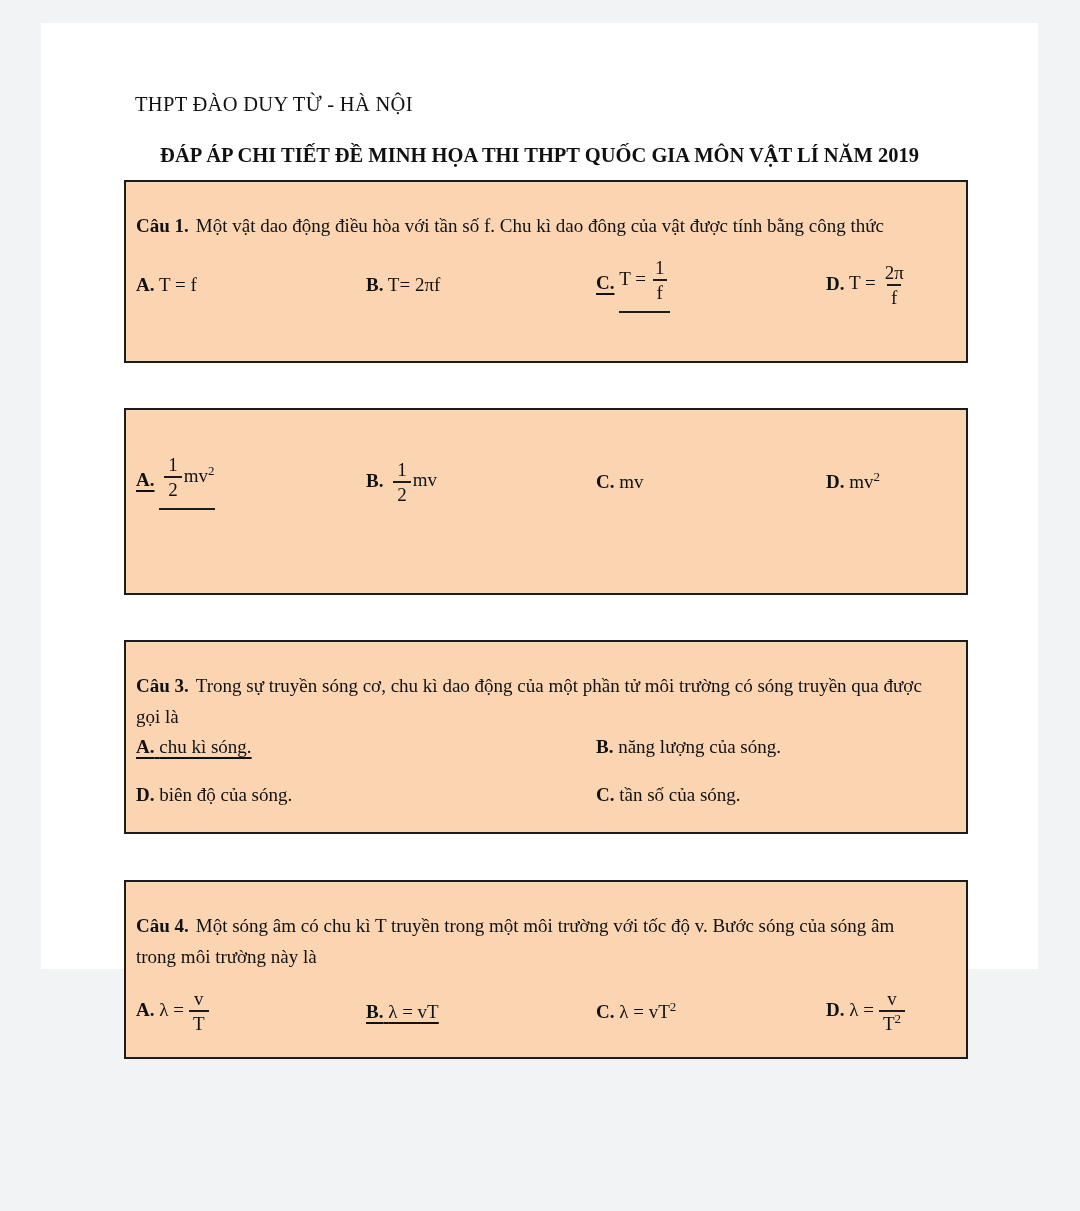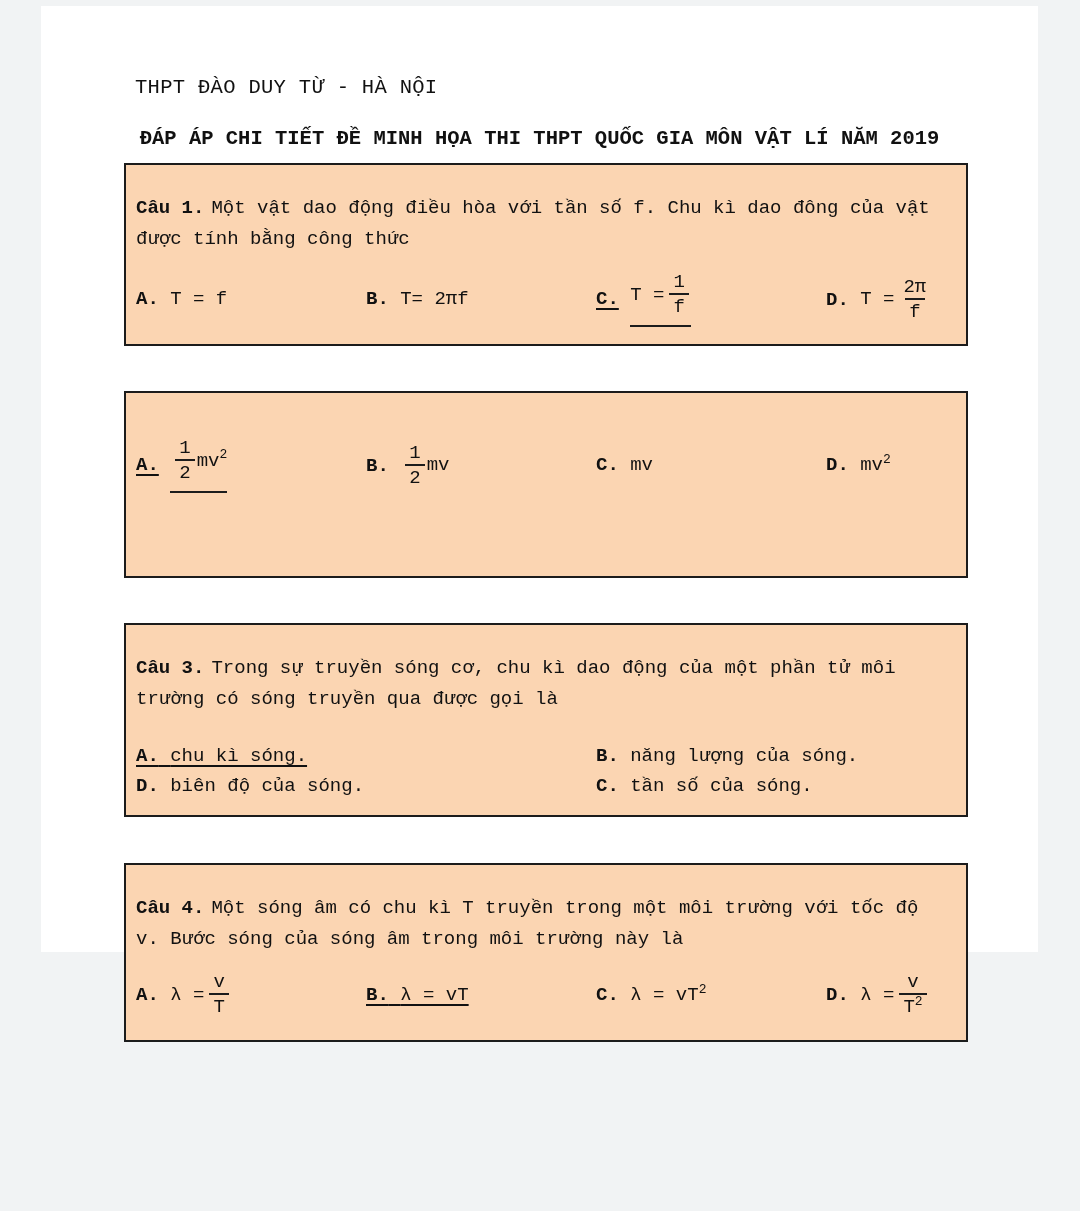--- a/index.html
+++ b/index.html
@@ -4,23 +4,22 @@
 <style>
   html,body{margin:0;padding:0}
   body{
     width:1080px;height:1211px;
     background:var(--canvas-bg,#f1f3f4);
     font-family:"Liberation Serif", serif;
     color:var(--text,#111);
     position:relative;overflow:hidden;
   }
   .page{
-    position:absolute;left:41px;top:6px;width:997px;height:946px;
+    position:absolute;left:41px;top:23px;width:997px;height:946px;
     background:var(--page-bg,#fff);
-    font-family:Liberation Mono, monospace;
   }
   .school{
     position:absolute;left:94px;top:70px;
     font-size:20.5px;letter-spacing:.3px;white-space:nowrap;
   }
   .title{
     position:absolute;left:0;top:121px;width:100%;
     text-align:center;font-size:20.5px;font-weight:bold;white-space:nowrap;
   }
   .qbox{
@@ -31,21 +30,21 @@
     padding:28px 28px 15px 10px;
   }
   .qbox.q0{top:157px;height:183px}
   .qbox.q1{top:385px;height:187px}
   .qbox.q2{top:617px;height:194px}
   .qbox.q3{top:857px;height:179px}
   .qtext{margin:0;font-size:19px;line-height:31px}
   .qlabel{margin-right:7px}
   .opts{display:grid;align-items:center;margin-top:16px}
   .opts.c4{grid-template-columns:230px 230px 230px auto}
-  .opts.c2{grid-template-columns:460px auto;row-gap:8px;margin-top:30px}
+  .opts.c2{grid-template-columns:460px auto;row-gap:26px;margin-top:4px}
   .opt{font-size:19px;white-space:nowrap}
   .letter{font-weight:bold}
   .ul{
     text-decoration:underline;
     text-decoration-thickness:2px;
     text-underline-offset:4px;
   }
   .content.ulb{
     display:inline-block;
     border-bottom:2px solid var(--box-border,#1c1c1c);

